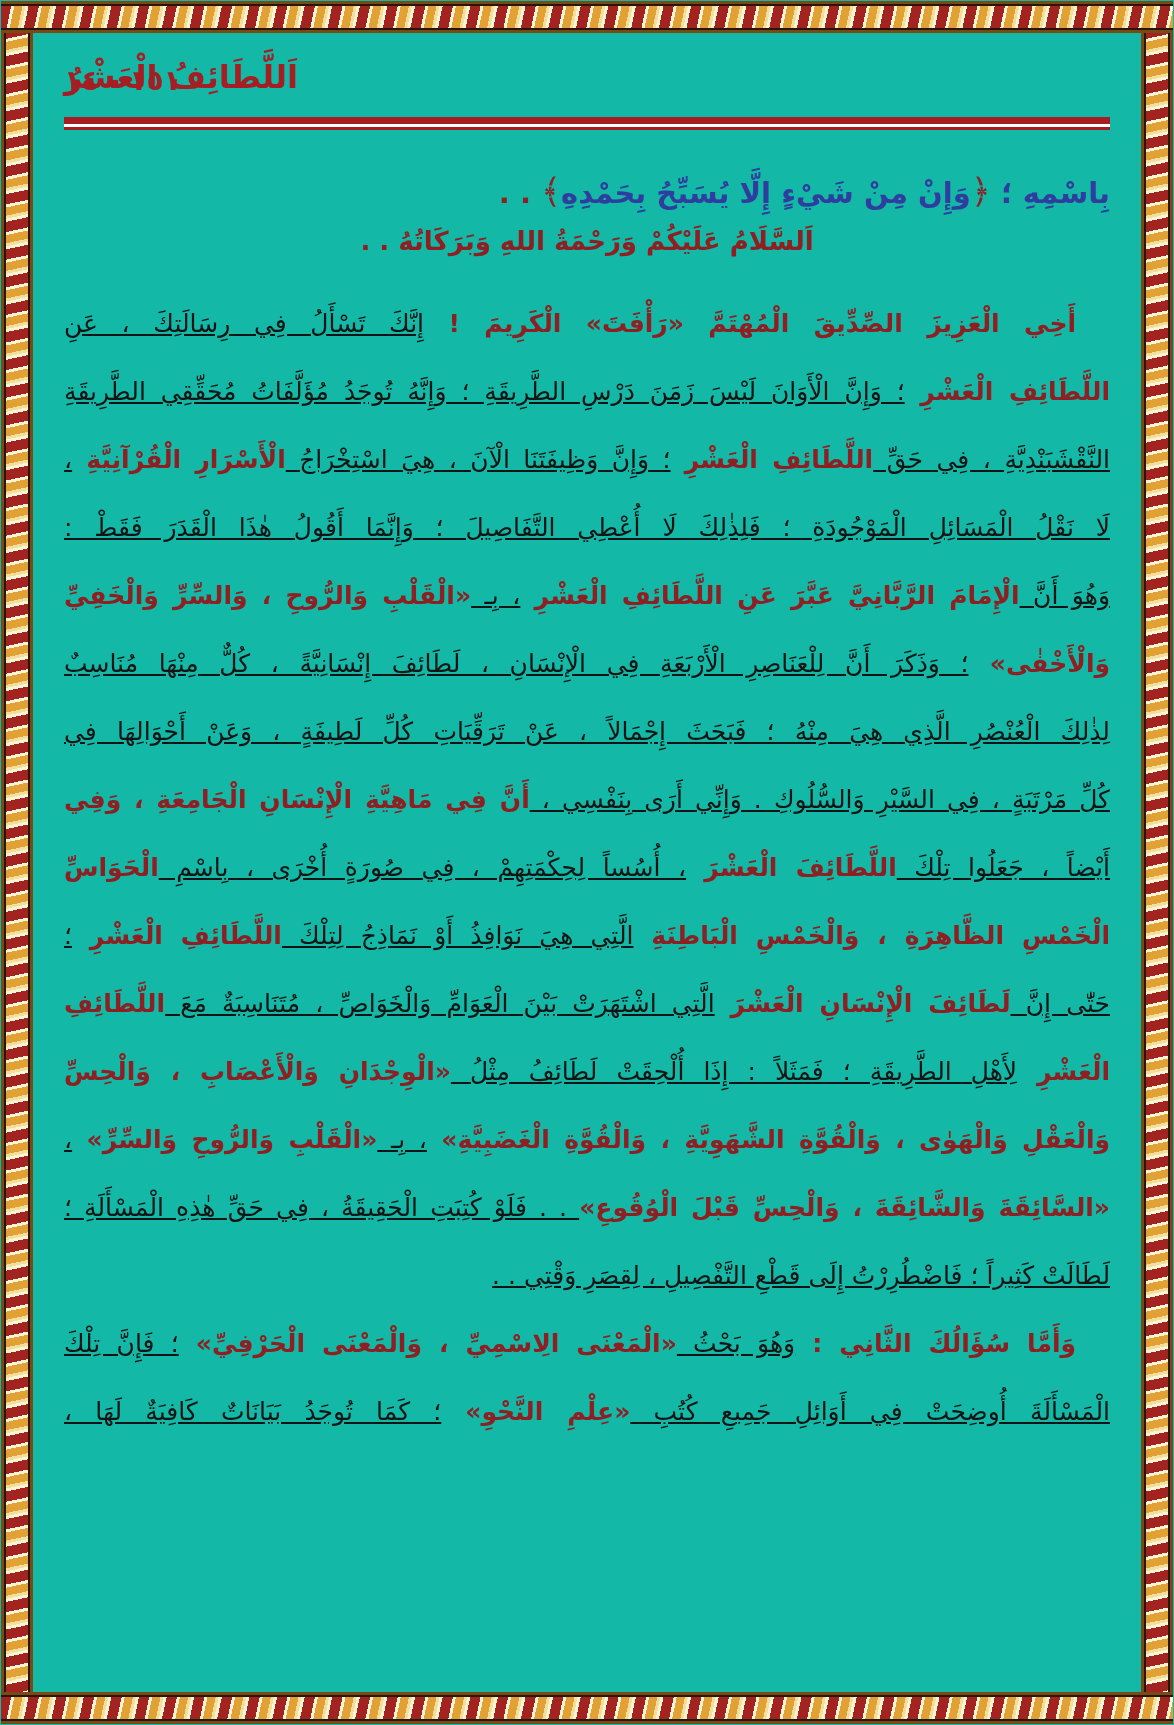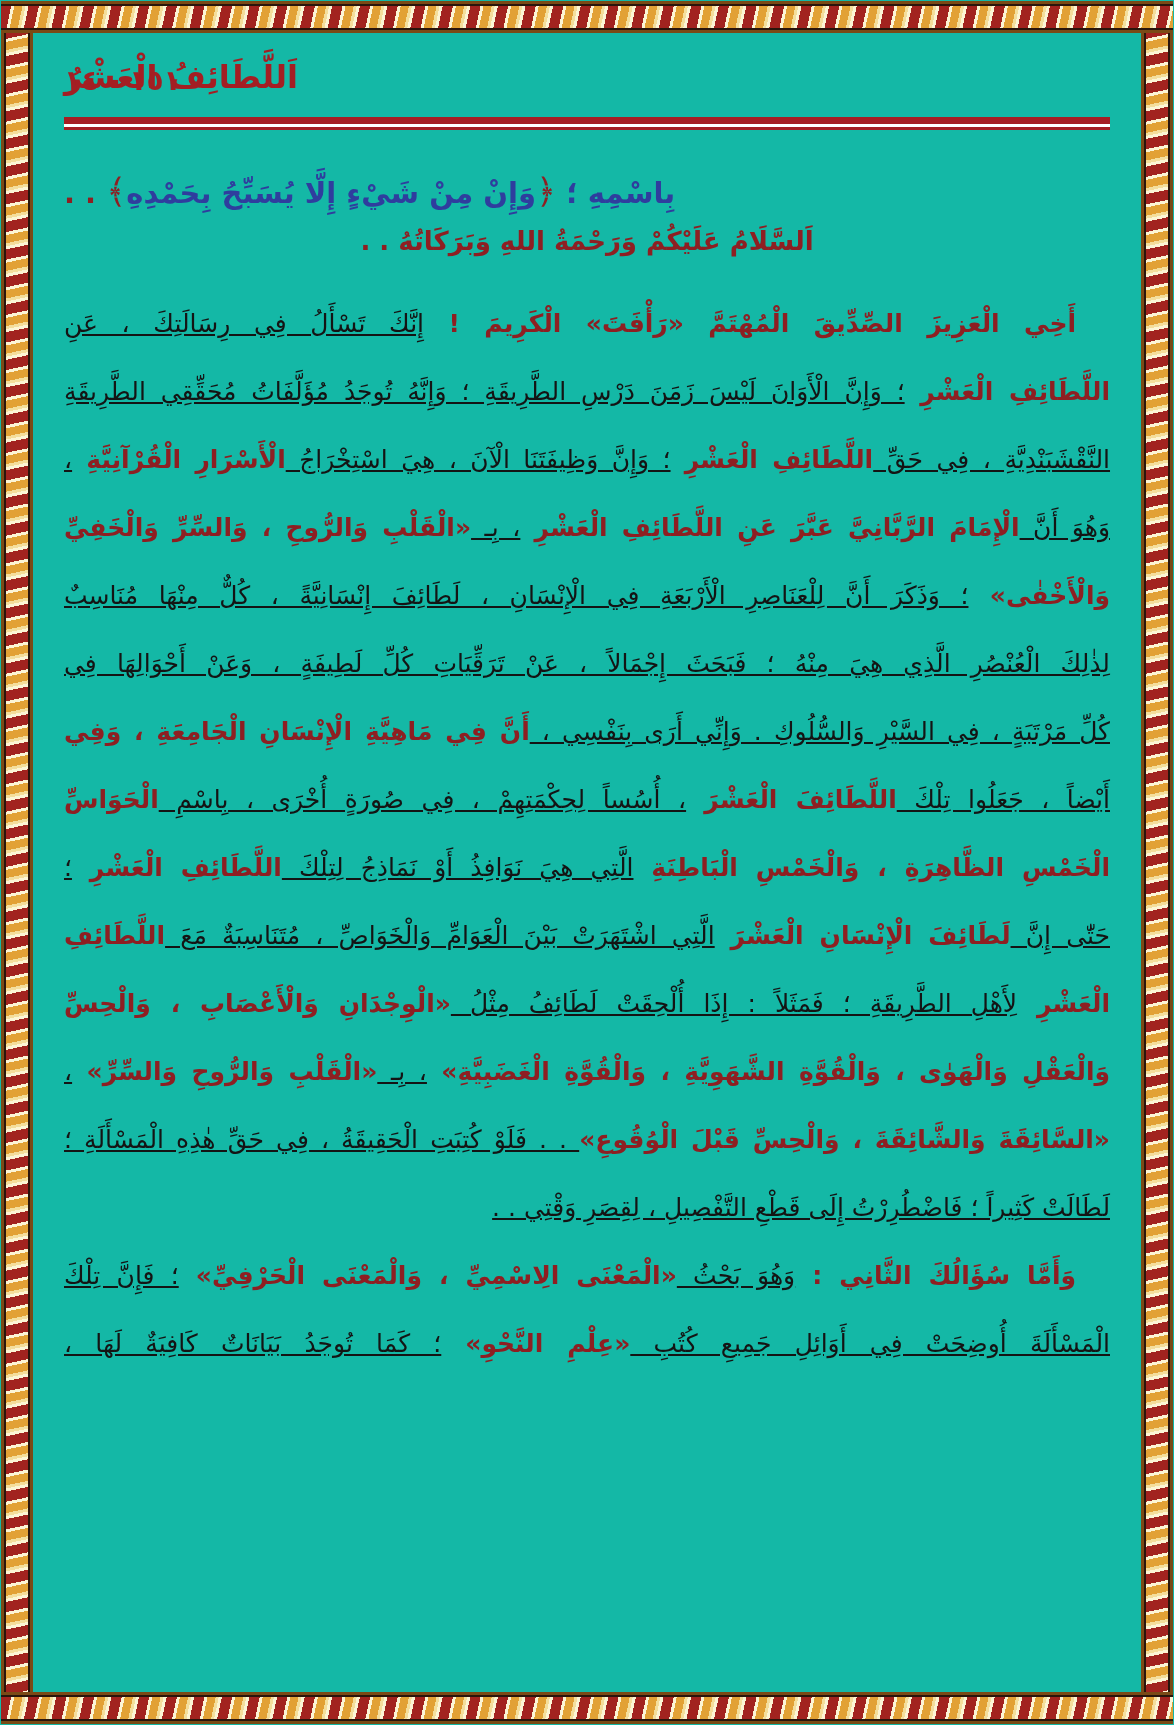--- a/index.html
+++ b/index.html
@@ -52,21 +52,21 @@
   }
   .title{
     text-align:left;padding-top:2px;
     color:#A41E23;font-size:32px;font-weight:bold;
   }
   .rule{
     height:13px;margin-top:7px;
     background:linear-gradient(#A61E23 0 7px,#ffffff 7px 10px,#A61E23 10px 13px);
   }
   .verse-line{
-    text-align:left;margin-top:38px;
+    text-align:right;margin-top:38px;
     font-size:29px;font-weight:bold;
     line-height:46px;
   }
   .verse-line .c-r{font-size:1.18em;font-weight:normal;}
   .salutation{
     text-align:center;margin-top:4px;
     color:#8E1F22;font-size:26px;font-weight:bold;
     line-height:42px;
   }
   .body{margin-top:28px;}
@@ -113,20 +113,21 @@
     <div class="rule"></div>
 
     <div class="verse-line"><span class="c-b">بِاسْمِهِ ؛ </span><span class="c-r">﴿</span><span class="c-b">وَإِنْ مِنْ شَيْءٍ إِلَّا يُسَبِّحُ بِحَمْدِهِ</span><span class="c-r">﴾</span><span class="c-m"> . .</span></div>
 
     <div class="salutation">اَلسَّلَامُ عَلَيْكُمْ وَرَحْمَةُ اللهِ وَبَرَكَاتُهُ . .</div>
 
     <div class="body">
         <div class="line indent"><span class="c-m">أَخِي الْعَزِيزَ الصِّدِّيقَ الْمُهْتَمَّ «رَأْفَتَ» الْكَرِيمَ ! </span><span class="c-k">إِنَّكَ تَسْأَلُ فِي رِسَالَتِكَ ، عَنِ</span></div>
         <div class="line"><span class="c-m">اللَّطَائِفِ الْعَشْرِ </span><span class="c-k">؛ وَإِنَّ الْأَوَانَ لَيْسَ زَمَنَ دَرْسِ الطَّرِيقَةِ ؛ وَإِنَّهُ تُوجَدُ مُؤَلَّفَاتُ مُحَقِّقِي الطَّرِيقَةِ</span></div>
         <div class="line"><span class="c-k">النَّقْشَبَنْدِيَّةِ ، فِي حَقِّ </span><span class="c-m">اللَّطَائِفِ الْعَشْرِ </span><span class="c-k">؛ وَإِنَّ وَظِيفَتَنَا الْآنَ ، هِيَ اسْتِخْرَاجُ </span><span class="c-m">الْأَسْرَارِ الْقُرْآنِيَّةِ </span><span class="c-k">،</span></div>
+        <div class="line"><span class="c-k">لَا نَقْلُ الْمَسَائِلِ الْمَوْجُودَةِ ؛ فَلِذٰلِكَ لَا أُعْطِي التَّفَاصِيلَ ؛ وَإِنَّمَا أَقُولُ هٰذَا الْقَدَرَ فَقَطْ :</span></div>
         <div class="line"><span class="c-k">وَهُوَ أَنَّ </span><span class="c-m">الْإِمَامَ الرَّبَّانِيَّ عَبَّرَ عَنِ اللَّطَائِفِ الْعَشْرِ </span><span class="c-k">، بِـ </span><span class="c-m">«الْقَلْبِ وَالرُّوحِ ، وَالسِّرِّ وَالْخَفِيِّ</span></div>
         <div class="line"><span class="c-m">وَالْأَخْفٰى» </span><span class="c-k">؛ وَذَكَرَ أَنَّ لِلْعَنَاصِرِ الْأَرْبَعَةِ فِي الْإِنْسَانِ ، لَطَائِفَ إِنْسَانِيَّةً ، كُلٌّ مِنْهَا مُنَاسِبٌ</span></div>
         <div class="line"><span class="c-k">لِذٰلِكَ الْعُنْصُرِ الَّذِي هِيَ مِنْهُ ؛ فَبَحَثَ إِجْمَالاً ، عَنْ تَرَقِّيَاتِ كُلِّ لَطِيفَةٍ ، وَعَنْ أَحْوَالِهَا فِي</span></div>
         <div class="line"><span class="c-k">كُلِّ مَرْتَبَةٍ ، فِي السَّيْرِ وَالسُّلُوكِ . وَإِنِّي أَرَى بِنَفْسِي ، </span><span class="c-m">أَنَّ فِي مَاهِيَّةِ الْإِنْسَانِ الْجَامِعَةِ ، وَفِي</span></div>
         <div class="line"><span class="c-k">أَيْضاً ، جَعَلُوا تِلْكَ </span><span class="c-m">اللَّطَائِفَ الْعَشْرَ </span><span class="c-k">، أُسُساً لِحِكْمَتِهِمْ ، فِي صُورَةٍ أُخْرَى ، بِاسْمِ </span><span class="c-m">الْحَوَاسِّ</span></div>
         <div class="line"><span class="c-m">الْخَمْسِ الظَّاهِرَةِ ، وَالْخَمْسِ الْبَاطِنَةِ </span><span class="c-k">الَّتِي هِيَ نَوَافِذُ أَوْ نَمَاذِجُ لِتِلْكَ </span><span class="c-m">اللَّطَائِفِ الْعَشْرِ </span><span class="c-k">؛</span></div>
         <div class="line"><span class="c-k">حَتّٰى إِنَّ </span><span class="c-m">لَطَائِفَ الْإِنْسَانِ الْعَشْرَ </span><span class="c-k">الَّتِي اشْتَهَرَتْ بَيْنَ الْعَوَامِّ وَالْخَوَاصِّ ، مُتَنَاسِبَةٌ مَعَ </span><span class="c-m">اللَّطَائِفِ</span></div>
         <div class="line"><span class="c-m">الْعَشْرِ </span><span class="c-k">لِأَهْلِ الطَّرِيقَةِ ؛ فَمَثَلاً : إِذَا أُلْحِقَتْ لَطَائِفُ مِثْلُ </span><span class="c-m">«الْوِجْدَانِ وَالْأَعْصَابِ ، وَالْحِسِّ</span></div>
         <div class="line"><span class="c-m">وَالْعَقْلِ وَالْهَوٰى ، وَالْقُوَّةِ الشَّهَوِيَّةِ ، وَالْقُوَّةِ الْغَضَبِيَّةِ» </span><span class="c-k">، بِـ </span><span class="c-m">«الْقَلْبِ وَالرُّوحِ وَالسِّرِّ» </span><span class="c-k">،</span></div>
         <div class="line"><span class="c-m">«السَّائِقَةَ وَالشَّائِقَةَ ، وَالْحِسِّ قَبْلَ الْوُقُوعِ»</span><span class="c-k"> . . فَلَوْ كُتِبَتِ الْحَقِيقَةُ ، فِي حَقِّ هٰذِهِ الْمَسْأَلَةِ ؛</span></div>

